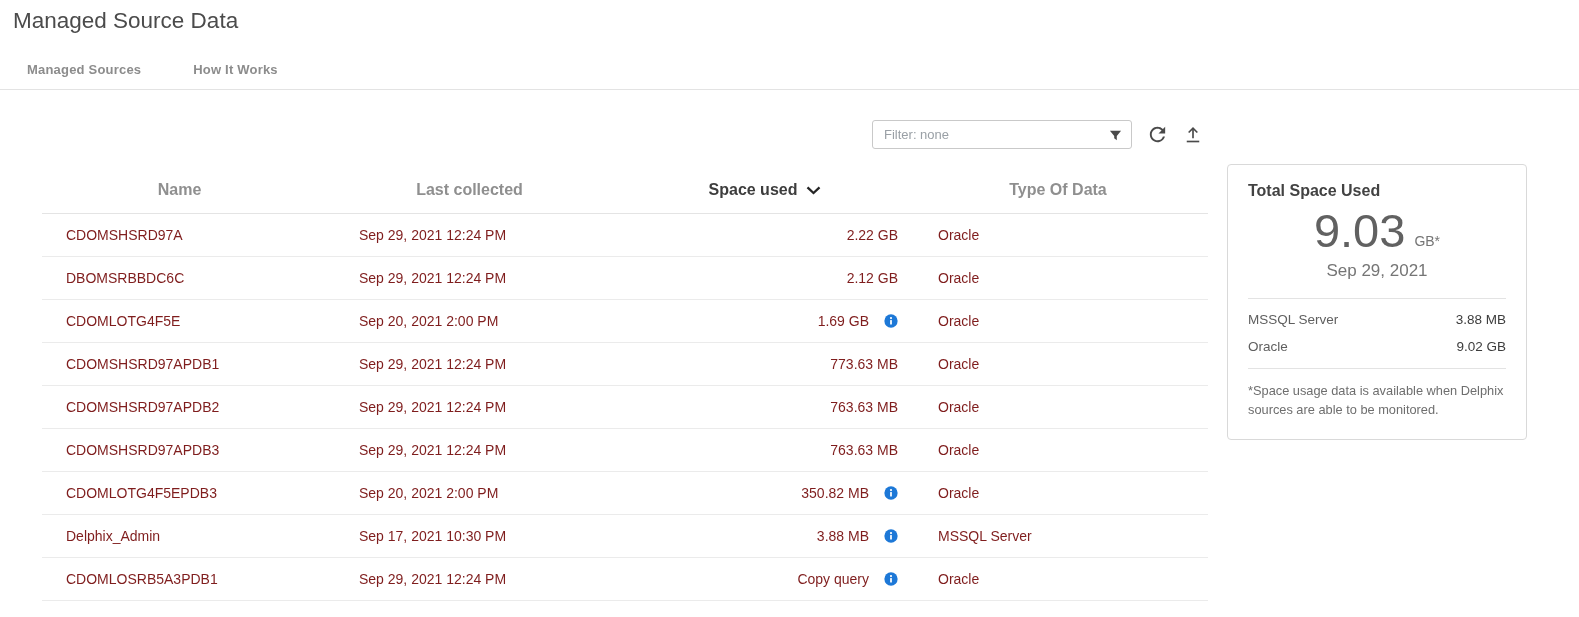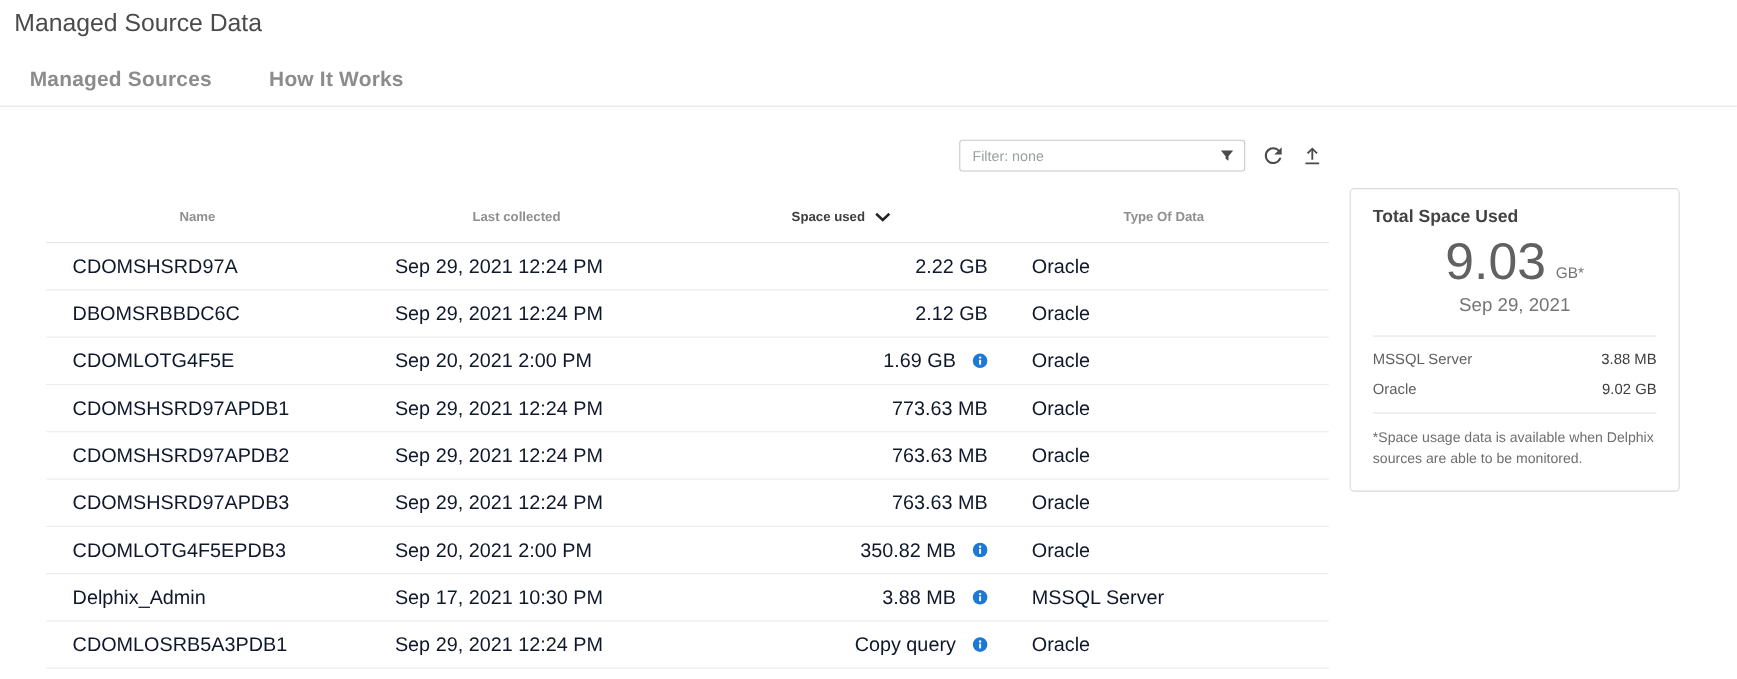--- a/index.html
+++ b/index.html
@@ -2,21 +2,21 @@
 <html><head>
 <meta charset="utf-8">
 <style>
   * { margin: 0; padding: 0; box-sizing: border-box; }
   html, body { width: 1579px; height: 617px; background: #fff; overflow: hidden;
     font-family: "Liberation Sans", "DejaVu Sans", sans-serif; }
 
   
   .page-title { padding: 7px 0 0 13px; font-size: 22.5px; line-height: 28px; color: #4b4b4b; }
   .tabs { display: flex; gap: 52px; padding-left: 27px; margin-top: 27px; }
-  .tab { font-size: 19px; font-weight: bold; color: #8c8c8c; letter-spacing: .2px; cursor: pointer; }
+  .tab { font-size: 13px; font-weight: bold; color: #8c8c8c; letter-spacing: .2px; cursor: pointer; }
   .header-divider { margin-top: 12px; border-bottom: 1px solid #e3e3e3; width: 100%; }
 
   
   .content { display: flex; align-items: flex-start; padding-left: 42px; }
   .left-col { width: 1166px; flex: 0 0 auto; }
   .right-col { width: 300px; margin-left: 19px; margin-top: 74px; flex: 0 0 auto; }
 
   
   .toolbar { margin-top: 29px; display: flex; justify-content: flex-end; align-items: center;
     gap: 14px; padding-right: 5px; height: 30px; }
@@ -24,24 +24,24 @@
   .filter-box input { width: 100%; height: 100%; border: 1px solid #c9c9c9; border-radius: 3px;
     padding: 0 32px 0 11px; font-size: 13px; color: #444; outline: none;
     font-family: "Liberation Sans", sans-serif; }
   .filter-box input::placeholder { color: #9aa0a6; }
   .funnel { position: absolute; right: 10px; top: 8px; cursor: pointer; }
   .icon-btn { background: none; border: none; cursor: pointer; display: flex; align-items: center; padding: 0; }
 
   
   .grid-cols { display: grid; grid-template-columns: 275px 305px 286px 1fr; }
   .thead { margin-top: 18px; height: 47px; align-items: center; border-bottom: 1px solid #e4e4e4; }
-  .th { font-size: 12px; font-weight: bold; color: #8f8f8f; text-align: center; }
+  .th { font-size: 16px; font-weight: bold; color: #8f8f8f; text-align: center; }
   .th.sorted { color: #3d3d3d; display: flex; justify-content: center; align-items: center; gap: 9px; cursor: pointer; }
   .trow { height: 43px; align-items: center; border-bottom: 1px solid #ebebeb; }
-  .td { font-size: 18px; color: #0f172a; }
+  .td { font-size: 14px; color: #7f1d1d; }
   .td-name { padding-left: 24px; }
   .td-date { padding-left: 42px; }
   .td-space { display: flex; justify-content: flex-end; align-items: center; gap: 15px; padding-right: 10px; }
   .td-type { padding-left: 30px; }
   .info-dot { display: inline-flex; cursor: pointer; line-height: 0; }
 
   
   .panel { border: 1px solid #d9d9d9; border-radius: 4px; padding: 17px 20px 20px 20px; background: #fff; }
   .panel-title { font-size: 16px; font-weight: bold; color: #424242; }
   .big-number-row { display: flex; justify-content: center; align-items: flex-end; margin-top: 4px; }

